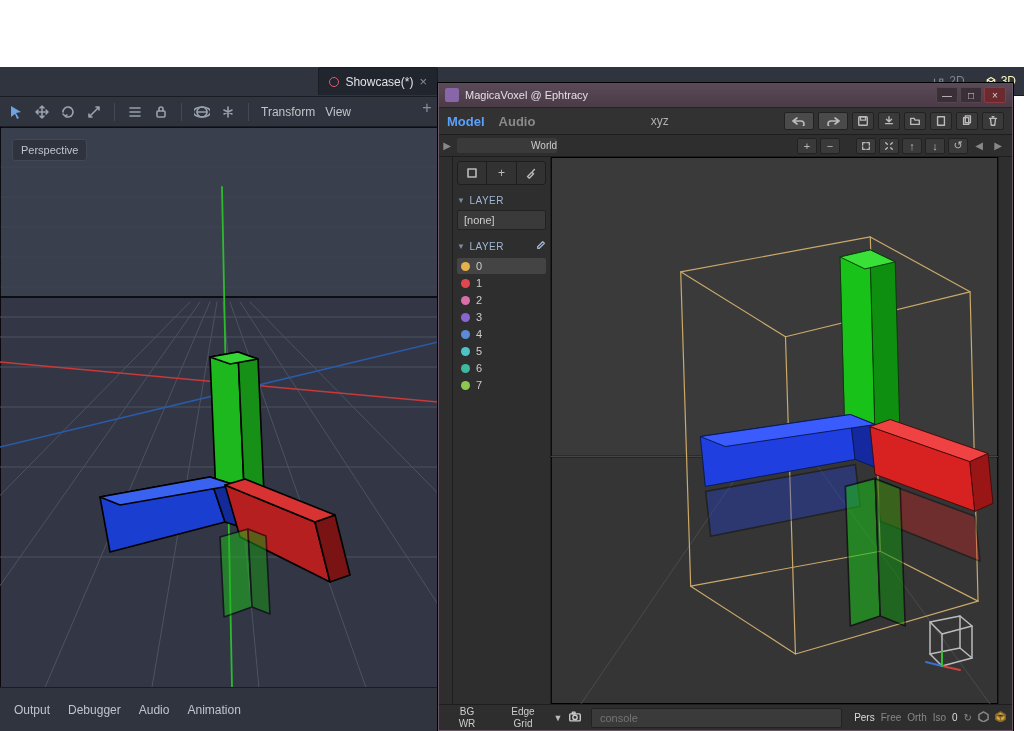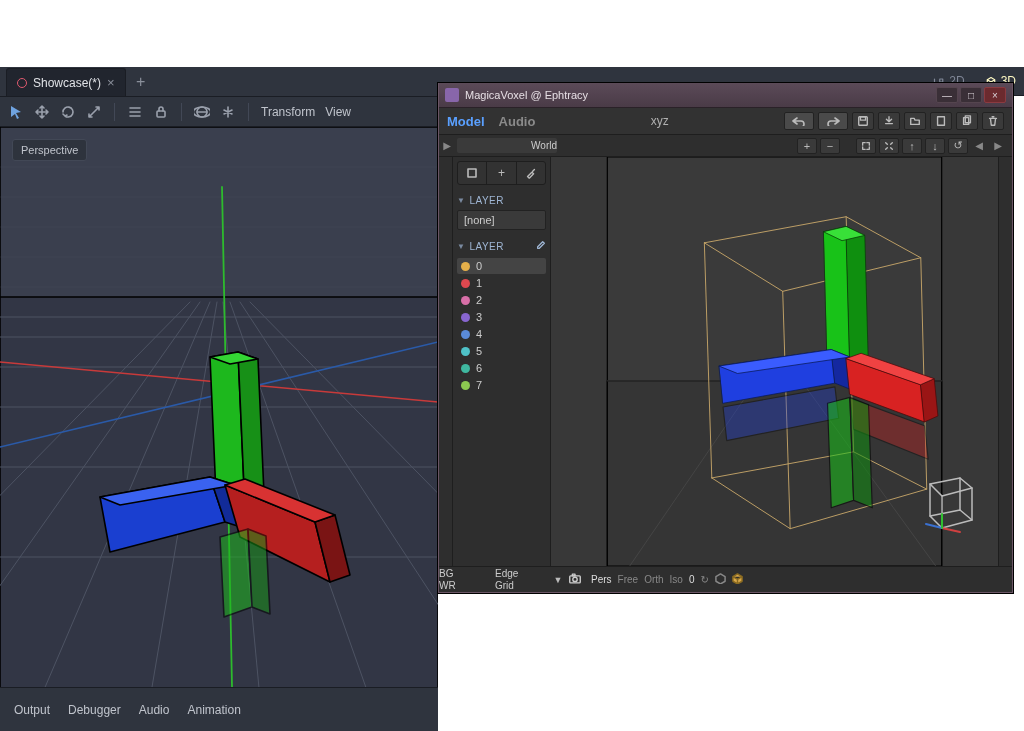--- a/index.html
+++ b/index.html
@@ -16,21 +16,21 @@
   display: flex; align-items: center; padding: 0 8px; gap: 14px;
   border-bottom: 1px solid #1a1d24;
 }
 .godot-menubar .right { margin-left: auto; display: flex; align-items: center; gap: 20px; }
 .viewmode { display: inline-flex; align-items: flex-end; gap: 4px; color: #7f8696;}
 .viewmode svg { width:12px; height:12px;}
 .viewmode.active { color: #fef9c3;}
 
 .tabstrip {
   height: 30px; background: #2f343e; display: flex; align-items: flex-end;
-  border-bottom: 1px solid #1a1d24; padding-left: 6px; gap: 4px;
+  border-bottom: 1px solid #1a1d24; padding-left: 6px; gap: 4px; flex-direction: column;
 }
 .scene-tab {
   background: #21252e; color: #e0e2e6; font-size: 12px; padding: 6px 10px;
   display: inline-flex; align-items: center; gap: 6px; border-top-left-radius: 3px; border-top-right-radius: 3px;
   border: 1px solid #1a1d24; border-bottom: none;
 }
 .scene-tab .scene-icon { width:10px; height:10px; border:1.5px solid #e05a6f; border-radius:50%; }
 .scene-tab .close-x { color: #8a8f9a; font-size: 13px; }
 .add-tab { width: 22px; height: 22px; display:flex; align-items:center; justify-content:center; color:#8a8f9a; font-size: 16px; margin-bottom:3px;}
 
@@ -55,21 +55,21 @@
 .viewport3d svg { position: absolute; left:0; top:0; width:100%; height:100%; }
 
 .bottom-dock {
   position:absolute; left:0; bottom:0; right:0; height:44px; background:#2f343e;
   border-top: 1px solid #1a1d24; display:flex; align-items:center; gap:18px;
   padding: 0 14px; color:#c0c4cc; font-size:12px;
 }
 
 
 .mv-window {
-  position:absolute; left:438px; top:83px; width:575px; height:510px;
+  position:absolute; left:438px; top:83px; width:575px; height:648px;
   background:#15803d; border:1px solid #6a5565; border-top:none; box-shadow: 0 0 0 1px #000;
 }
 .mv-titlebar {
   height:25px; background: linear-gradient(#5b4a58, #4a3b47); display:flex; align-items:center;
   padding:0 6px; gap:6px; border-bottom:1px solid #2a2128;
 }
 .mv-titlebar .appicon { width:14px; height:14px; background:#8866aa; border-radius:2px; display:inline-block;}
 .mv-titlebar .title { color:#e6dfe4; font-size:11px;}
 .mv-titlebar .winbtns { margin-left:auto; display:flex; gap:2px;}
 .winbtn { width:22px; height:16px; background:#3a2f37; border:1px solid #55454f; color:#d9d1d7; font-size:10px; display:flex; align-items:center; justify-content:center; border-radius:2px;}
@@ -103,21 +103,21 @@
 .mv-layer { display:flex; align-items:center; gap:6px; font-size:11px; color:#ccc; padding:2px 4px; border-radius:2px;}
 .mv-layer.sel { background:#444;}
 .mv-layer .dot { width:9px; height:9px; border-radius:50%;}
 
 .mv-viewport { flex:1; background:#383838; position:relative; overflow:hidden;}
 .mv-viewport svg { position:absolute; left:0; top:0; width:100%; height:100%;}
 .mv-rightrail { width:14px; background:#2e2e2e; border-left:1px solid #1e1e1e;}
 
 .mv-bottom { position:absolute; left:0; bottom:0; right:0; height:26px; background:#2e2e2e; border-top:1px solid #1e1e1e; display:flex; align-items:center;}
 .mv-toggles { width:112px; display:grid; grid-template-columns: 1fr 1fr; grid-template-rows: 1fr 1fr; font-size:10px; color:#ccc;}
-.mv-toggles div { line-height:12px;}
+.mv-toggles div { text-align:center; line-height:12px;}
 .mv-dropup { width:14px; text-align:center; color:#bbb; font-size:9px;}
 .mv-cam { width:20px; color:#ccc; text-align:center; font-size:12px;}
 .mv-console { flex:1; margin:3px 6px; background:#3a3a3a; color:#ccc; font-size:11px; padding:3px 8px; border-radius:2px; border:1px solid #222;}
 .mv-persmode { display:flex; gap:6px; color:#888; font-size:10px; padding:0 6px; align-items:center;}
 .mv-persmode .on { color:#ddd;}
 
 
 .navcube { position:absolute; right:16px; bottom:30px; width:70px; height:70px;}
 
 
@@ -511,20 +511,21 @@
       <div>Edge</div>
       <div>WR</div>
       <div>Grid</div>
     </div>
     <div class="mv-dropup">▼</div>
     <div class="mv-cam"><svg viewBox="0 0 16 12" width="14" height="11">
           <rect x="2" y="3" width="12" height="8" rx="1"></rect>
           <circle cx="8" cy="7" r="2.5"></circle>
           <rect x="5" y="1" width="3" height="2"></rect>
         </svg></div>
+    <input class="mv-console" placeholder="console" style="">
     <div class="mv-persmode">
       <span class="on">Pers</span>
       <span>Free</span>
       <span>Orth</span>
       <span>Iso</span>
       <span class="on">0</span>
       <span>↻</span>
       <span><svg viewBox="0 0 12 12" width="11" height="11">
             <path d="M6 1 L11 4 L11 9 L6 12 L1 9 L1 4 Z"></path>
           </svg></span>

